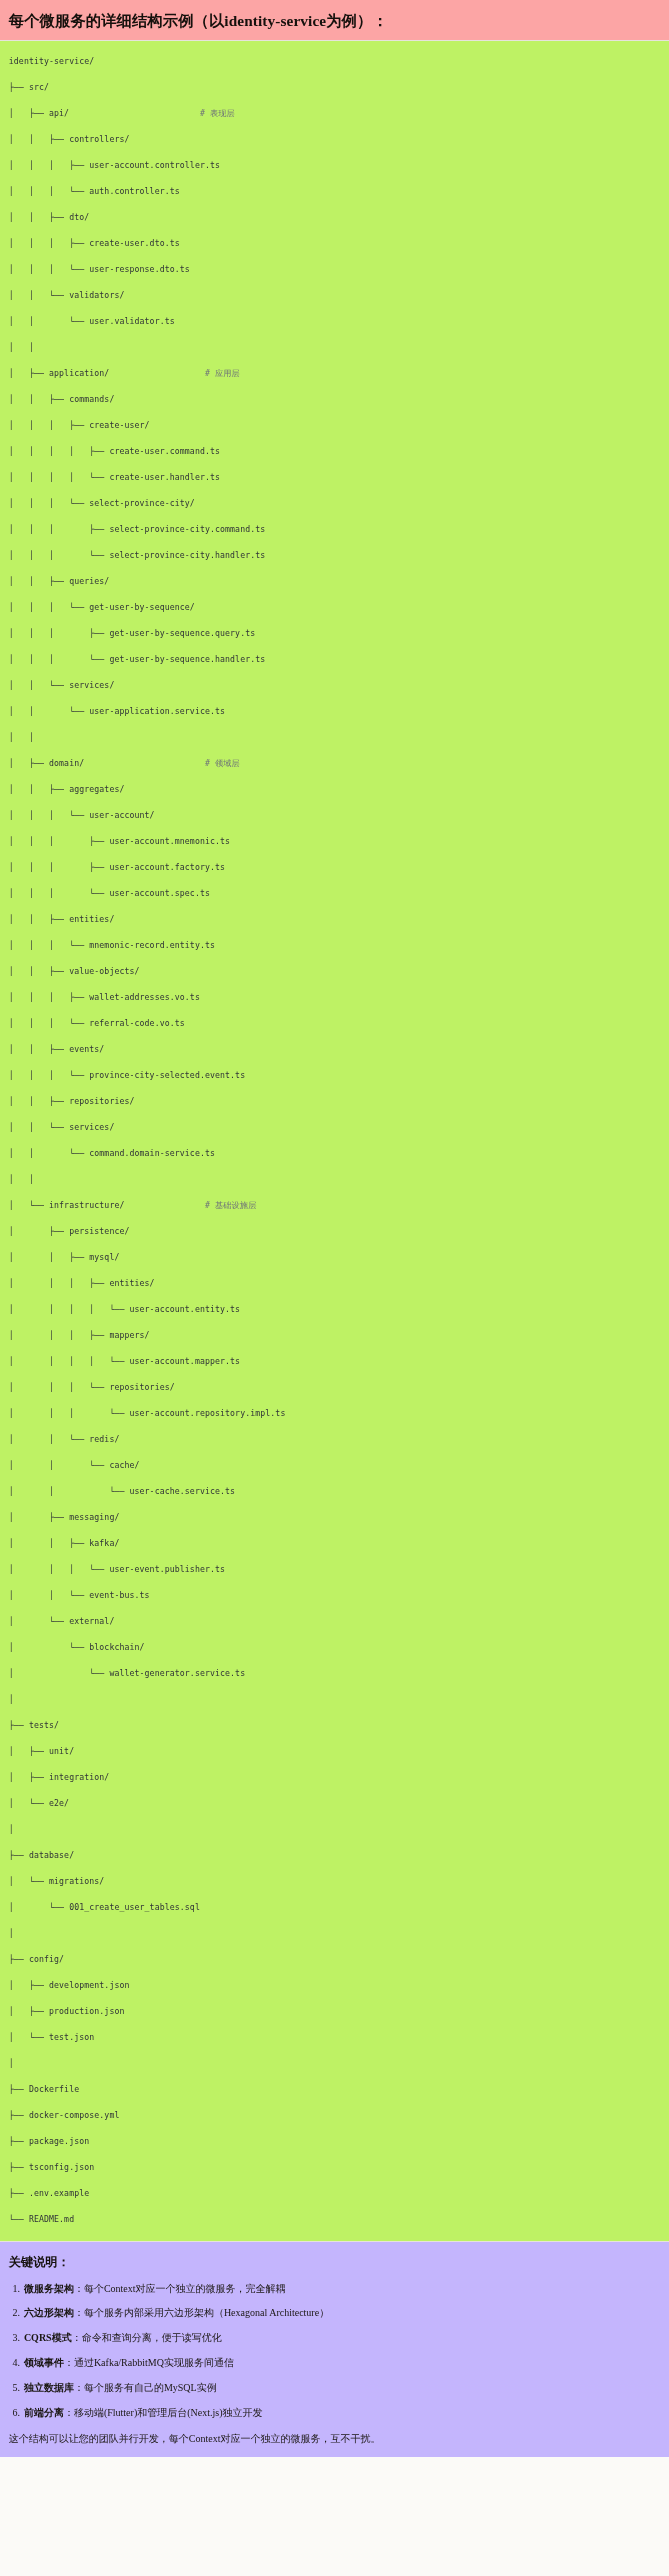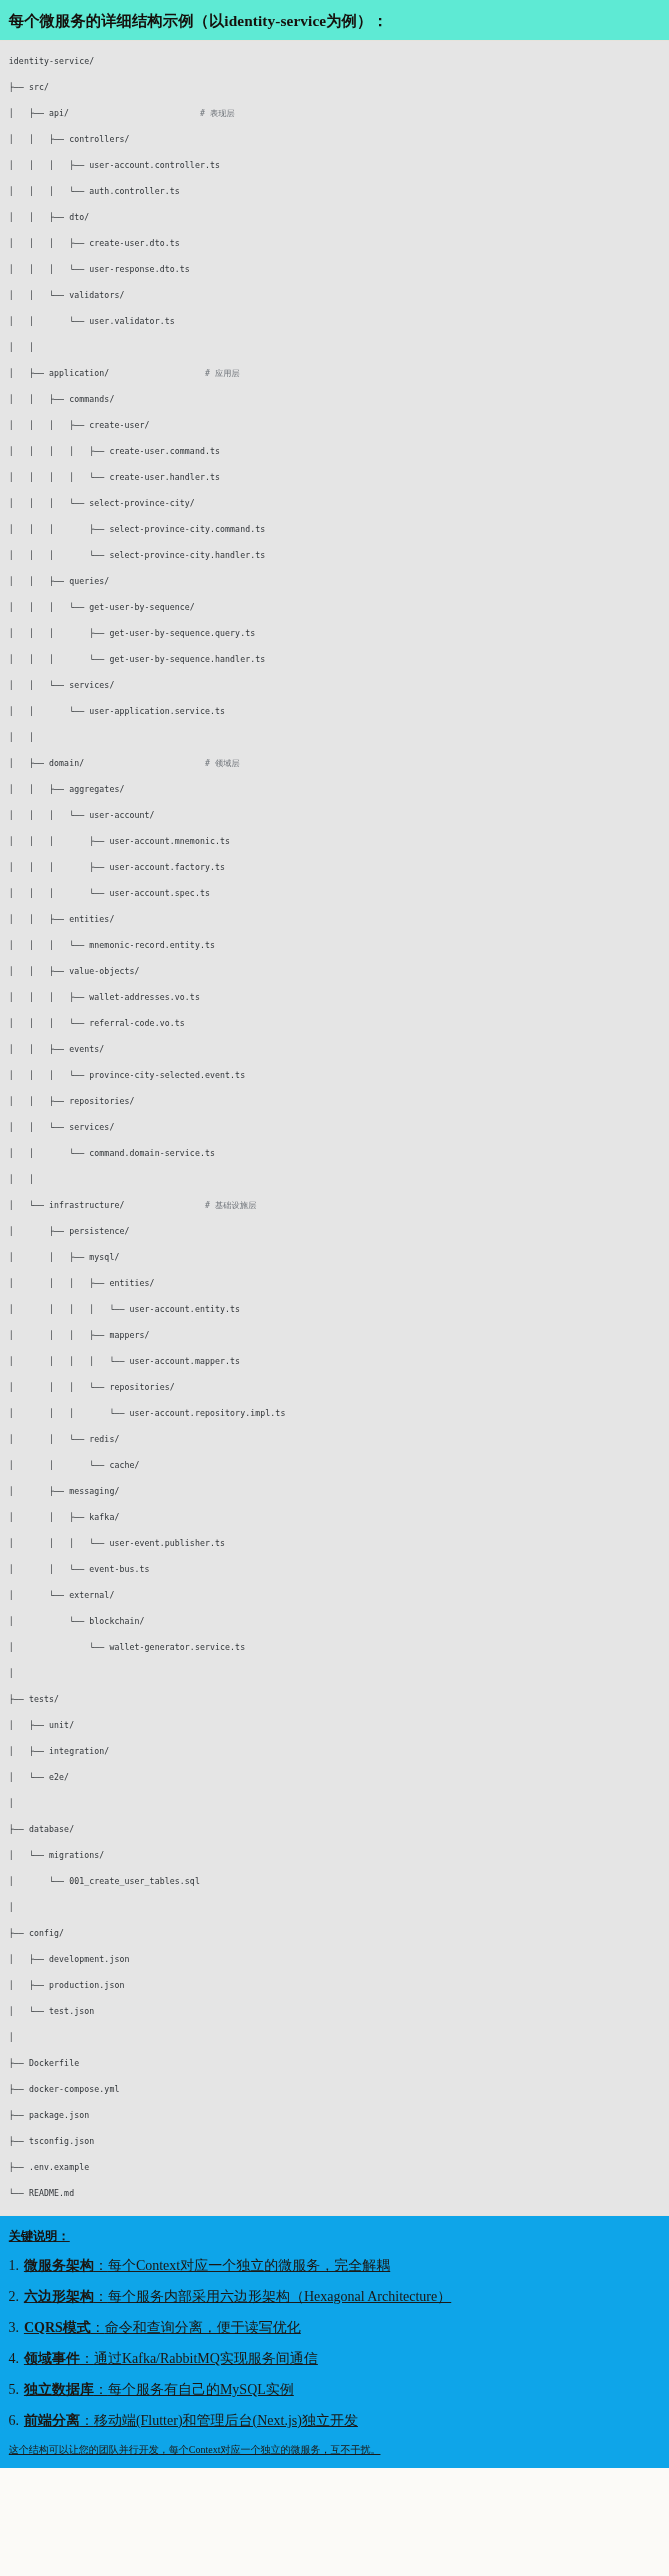--- a/index.html
+++ b/index.html
@@ -18,40 +18,40 @@
     box-sizing: border-box;
     background: #fbfaf7;
     display: block;
   }
 
   
   .doc-header {
     box-sizing: border-box;
     width: 100%;
     padding: 11.3px 8.8px 10px 8.8px;
-    background: #5eead4;
+    background: #fca5a5;
     border-bottom: 0.6px solid #e6e3dc;
   }
   .doc-title {
     margin: 0;
     font-family: "Liberation Serif", serif;
     font-weight: bold;
     font-size: 15.3px;
     line-height: 1.25;
     letter-spacing: 0.1px;
     color: #15100c;
     white-space: nowrap;
   }
 
   
   .tree-block {
     box-sizing: border-box;
     width: 100%;
     padding: 13.8px 8.8px 15px 8.8px;
-    background: #e5e5e5;
+    background: #bef264;
     border-bottom: 0.6px solid #e6e3dc;
   }
   .tree-pre {
     margin: 0;
     font-family: "DejaVu Sans Mono", "Liberation Mono", monospace;
     font-size: 8.2px;
     line-height: 13px;
     color: #2f3337;
     white-space: pre;
     tab-size: 4;
@@ -64,40 +64,39 @@
   }
   .tree-line .cmt {
     color: #6d7278;
   }
 
   
   .notes-block {
     box-sizing: border-box;
     width: 100%;
     padding: 12.5px 8.8px 11.3px 8.8px;
-    background: #0ea5e9;
-    text-decoration: underline;
+    background: #c4b5fd;
   }
   .notes-title {
     margin: 0 0 10px 0;
     font-family: "Liberation Serif", serif;
     font-weight: bold;
     font-size: 12.2px;
     line-height: 1.3;
     color: #15100c;
   }
   ol.notes-list {
     margin: 0 0 8.8px 0;
     padding: 0 0 0 13.8px;
     list-style-position: outside;
     list-style-type: decimal;
   }
   ol.notes-list > li {
     font-family: "Liberation Serif", serif;
-    font-size: 14px;
+    font-size: 10px;
     line-height: 1.55;
     color: #1b1713;
     margin: 0 0 9.4px 0;
     padding-left: 1.3px;
   }
   ol.notes-list > li:last-child { margin-bottom: 0; }
   .note-term {
     font-weight: bold;
   }
   .note-sep { }
@@ -169,20 +168,21 @@
 <span class="tree-line">│       ├── persistence/</span>
 <span class="tree-line">│       │   ├── mysql/</span>
 <span class="tree-line">│       │   │   ├── entities/</span>
 <span class="tree-line">│       │   │   │   └── user-account.entity.ts</span>
 <span class="tree-line">│       │   │   ├── mappers/</span>
 <span class="tree-line">│       │   │   │   └── user-account.mapper.ts</span>
 <span class="tree-line">│       │   │   └── repositories/</span>
 <span class="tree-line">│       │   │       └── user-account.repository.impl.ts</span>
 <span class="tree-line">│       │   └── redis/</span>
 <span class="tree-line">│       │       └── cache/</span>
+<span class="tree-line">│       │           └── user-cache.service.ts</span>
 <span class="tree-line">│       ├── messaging/</span>
 <span class="tree-line">│       │   ├── kafka/</span>
 <span class="tree-line">│       │   │   └── user-event.publisher.ts</span>
 <span class="tree-line">│       │   └── event-bus.ts</span>
 <span class="tree-line">│       └── external/</span>
 <span class="tree-line">│           └── blockchain/</span>
 <span class="tree-line">│               └── wallet-generator.service.ts</span>
 <span class="tree-line">│</span>
 <span class="tree-line">├── tests/</span>
 <span class="tree-line">│   ├── unit/</span>

